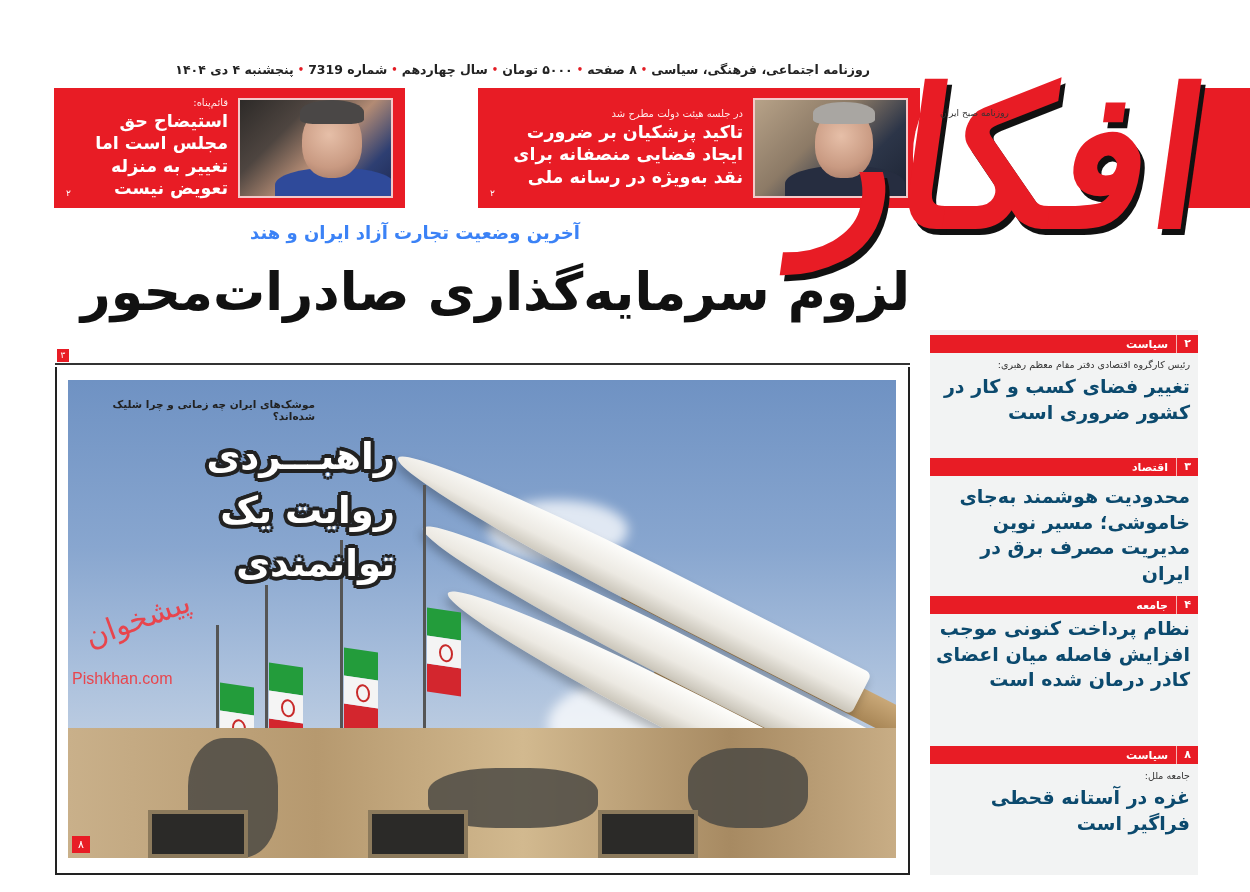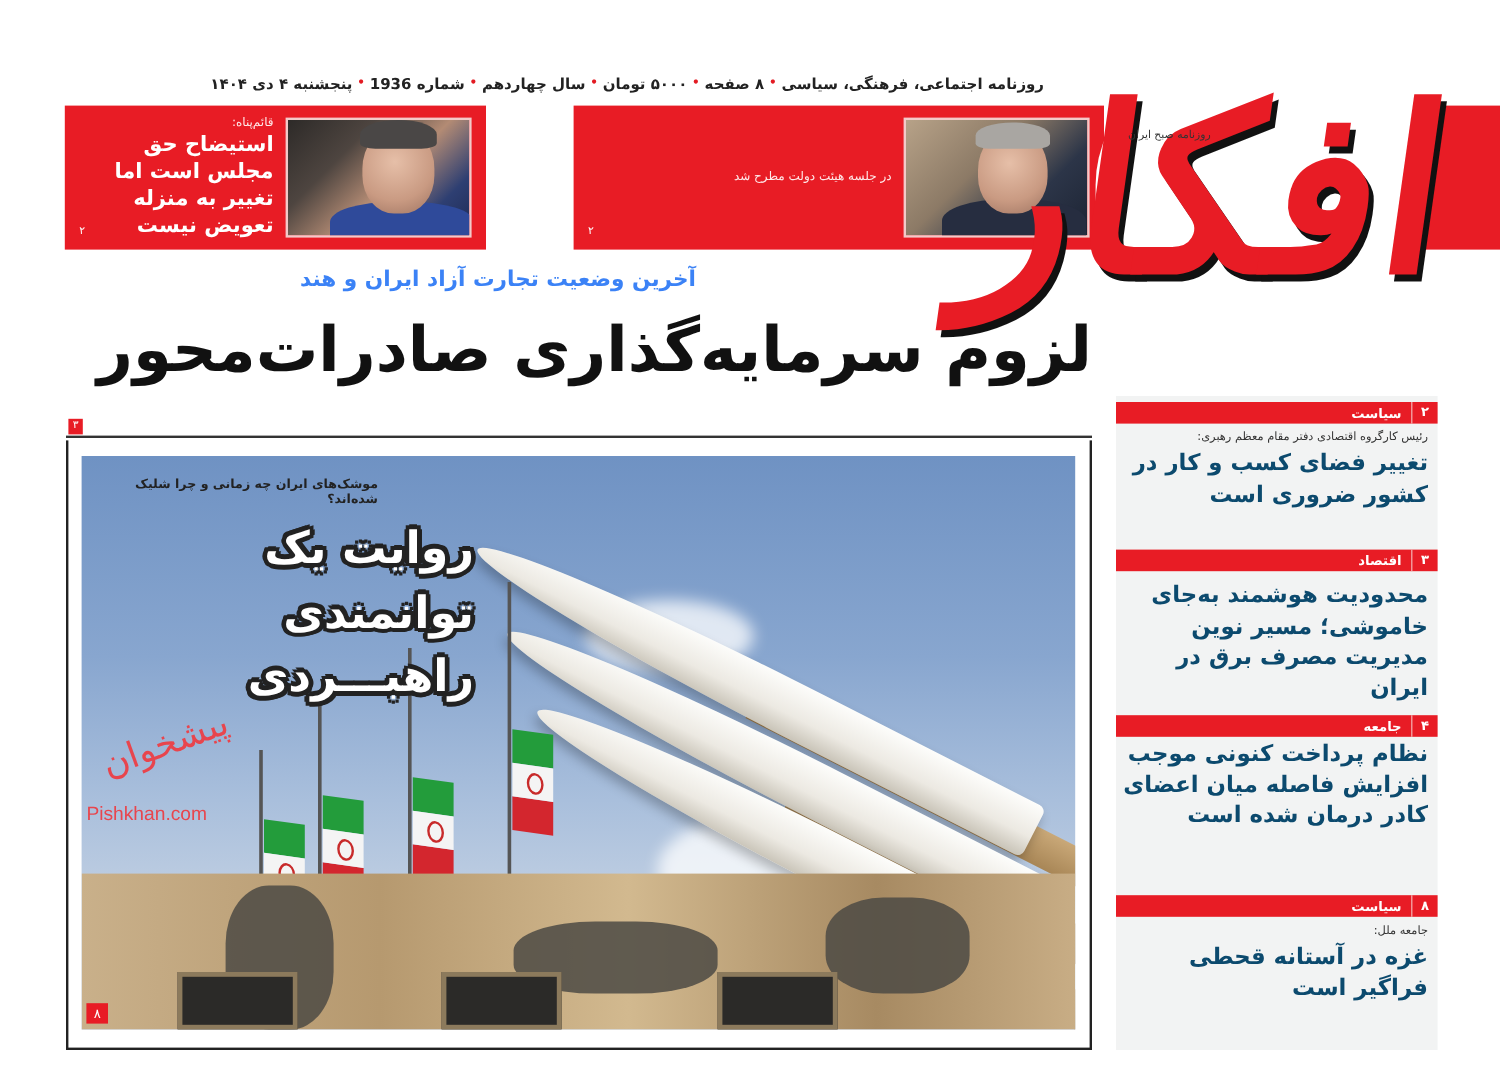--- a/index.html
+++ b/index.html
@@ -124,35 +124,36 @@
 
 <div class="infoline">
   <span>روزنامه اجتماعی، فرهنگی، سیاسی</span>
   <span class="dot">•</span>
   <span>۸ صفحه</span>
   <span class="dot">•</span>
   <span>۵۰۰۰ تومان</span>
   <span class="dot">•</span>
   <span>سال چهاردهم</span>
   <span class="dot">•</span>
-  <span>شماره 1936</span>
+  <span>شماره 7319</span>
   <span class="dot">•</span>
   <span>پنجشنبه ۴ دی ۱۴۰۴</span>
 </div>
 
 <div class="redbar bar-right"></div>
 
 <div class="teaser teaser-1">
   <div class="photo">
     <div class="body"></div>
       <div class="face"></div>
       <div class="hair"></div>
   </div>
   <div class="txt">
     <div class="kicker">در جلسه هیئت دولت مطرح شد</div>
+    <div class="headline">تاکید پزشکیان بر ضرورت ایجاد فضایی منصفانه برای نقد به‌ویژه در رسانه ملی</div>
     <div class="pg">۲</div>
   </div>
 </div>
 
 <div class="teaser teaser-2">
   <div class="photo">
     <div class="body"></div>
       <div class="face"></div>
       <div class="hair"></div>
   </div>
@@ -217,22 +218,22 @@
     <div class="camo" style="left:360px;top:40px;width:170px;height:60px;"></div>
     <div class="camo" style="left:620px;top:20px;width:120px;height:80px;"></div>
     <div class="vent" style="left:80px;"></div>
     <div class="vent" style="left:300px;"></div>
     <div class="vent" style="left:530px;"></div>
   </div>
 </div>
 
 <div class="feat-kick">موشک‌های ایران چه زمانی و چرا شلیک شده‌اند؟</div>
 <div class="feat-title">
+  <div>راهبـــردی</div>
   <div>روایت یک توانمندی</div>
-  <div>راهبـــردی</div>
 </div>
 <div class="watermark-fa">پیشخوان</div>
 <div class="watermark-en">Pishkhan.com</div>
 <div class="feat-pg">۸</div>
 
 <div class="sidebar">
   <div class="sec" style="top:5px;">
     <div class="label">
       <span class="num">۲</span>
       <span class="name">سیاست</span>

